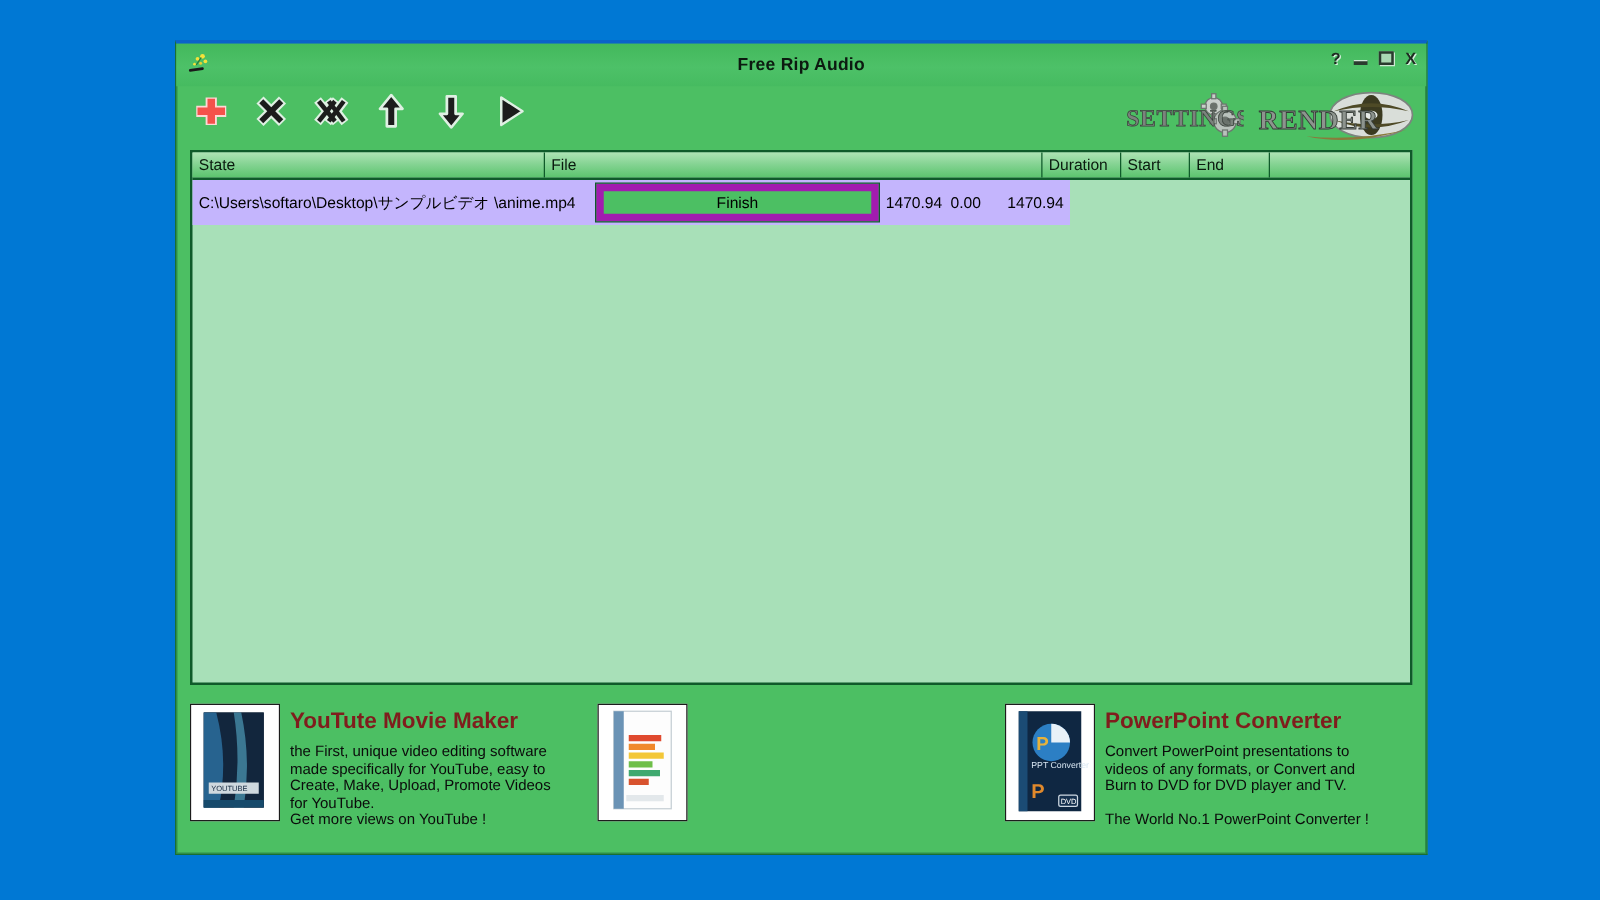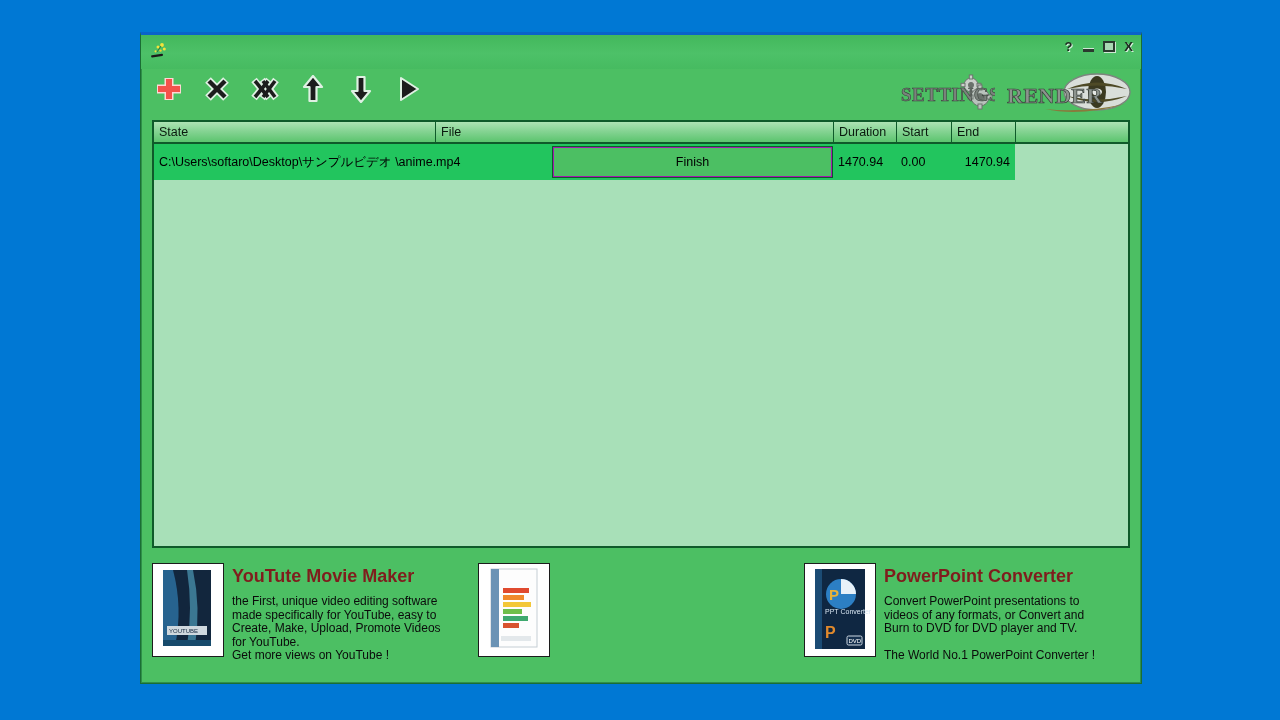--- a/index.html
+++ b/index.html
@@ -114,32 +114,32 @@
   .h-dur   { width: 63px; }
   .h-start { width: 55px; }
   .h-end   { width: 64px; }
   .h-tail  { width: 110px; }
 
   #list-rows { position: relative; }
   .row {
     display: flex;
     height: 36px;
     align-items: center;
-    background: #22c55e;
-    width: 861px;
+    background: #c4b5fd;
+    width: 702px;
     font-size: 12.5px;
   }
   .c-file {
     width: 398px; padding-left: 5px;
     white-space: nowrap; overflow: hidden;
   }
   .c-state { width: 281px; padding: 0 1px; }
   .state-box {
     height: 30px;
-    border: 1px solid #a21caf;
+    border: 6px solid #a21caf;
     outline: 1px solid #0f5a2a;
     display: flex; align-items: center; justify-content: center;
     background: #4cbf63;
   }
   .c-dur   { width: 63px; padding-left: 5px; }
   .c-start { width: 55px; padding-left: 5px; }
   .c-end   { width: 64px; padding-left: 5px; text-align: right; padding-right: 5px; }
 
   
   #ads {
@@ -182,20 +182,21 @@
       <svg width="20" height="20" viewBox="0 0 20 20">
         <rect x="2" y="13.5" width="12" height="2.2" rx="1" fill="#1a1a1a" transform="rotate(-8 8 14)"></rect>
         <circle cx="13" cy="4" r="1.9" fill="#f5e23a"></circle>
         <circle cx="9" cy="6" r="1.5" fill="#f5e23a"></circle>
         <circle cx="15.3" cy="8" r="1.5" fill="#f5e23a"></circle>
         <circle cx="11.5" cy="9.6" r="1.2" fill="#e8d231"></circle>
         <circle cx="6.6" cy="10.3" r="1.1" fill="#f5e23a"></circle>
         <path d="M12 5 L8 11" stroke="#2a7a3a" stroke-width="1" fill="none"></path>
       </svg>
     </span>
+    <div id="title-text">Free Rip Audio</div>
     <div class="cap-btns">
       <div class="cap-btn">
         <span class="cap-glyph">?</span>
       </div>
       <div class="cap-btn">
         <span class="cap-min"></span>
       </div>
       <div class="cap-btn">
         <span class="cap-max"></span>
       </div>

